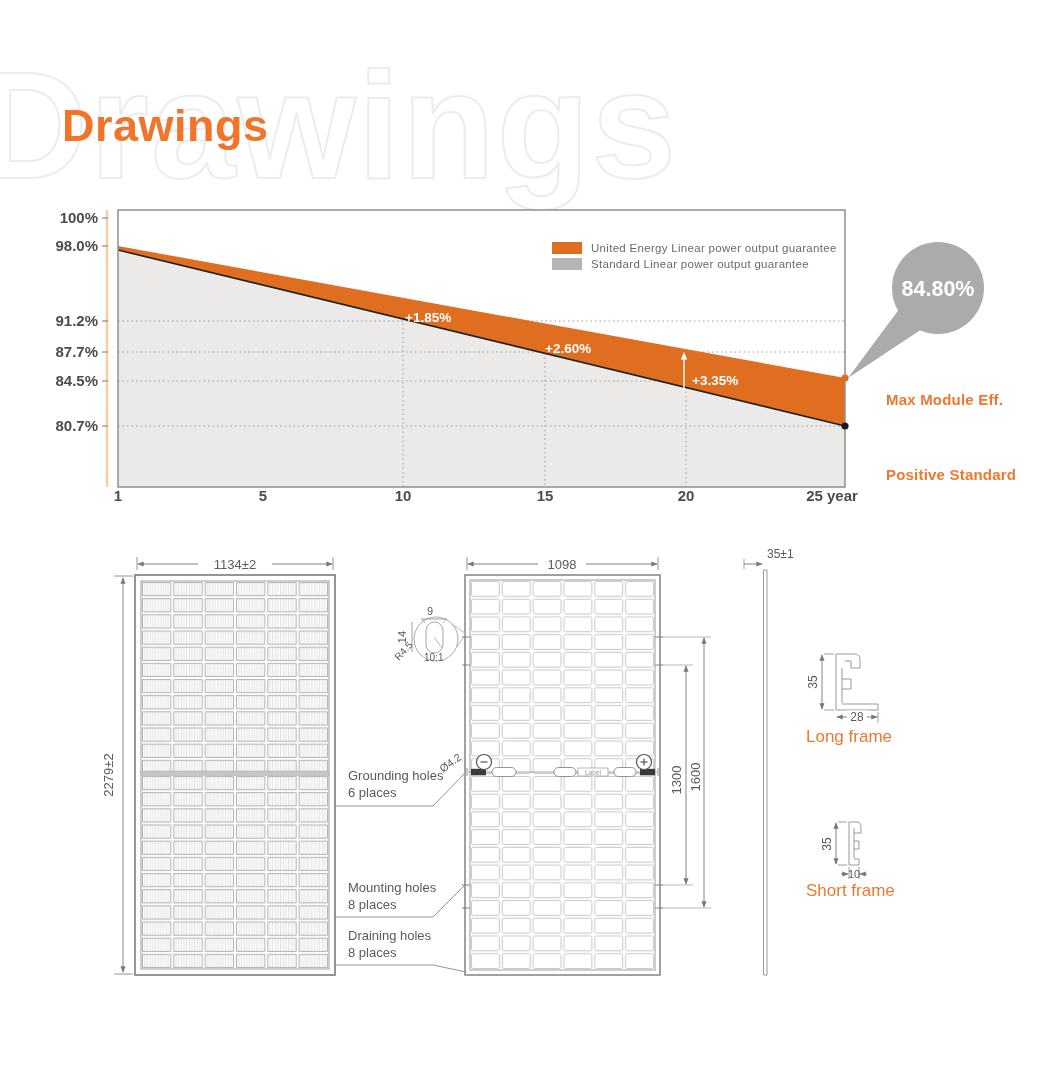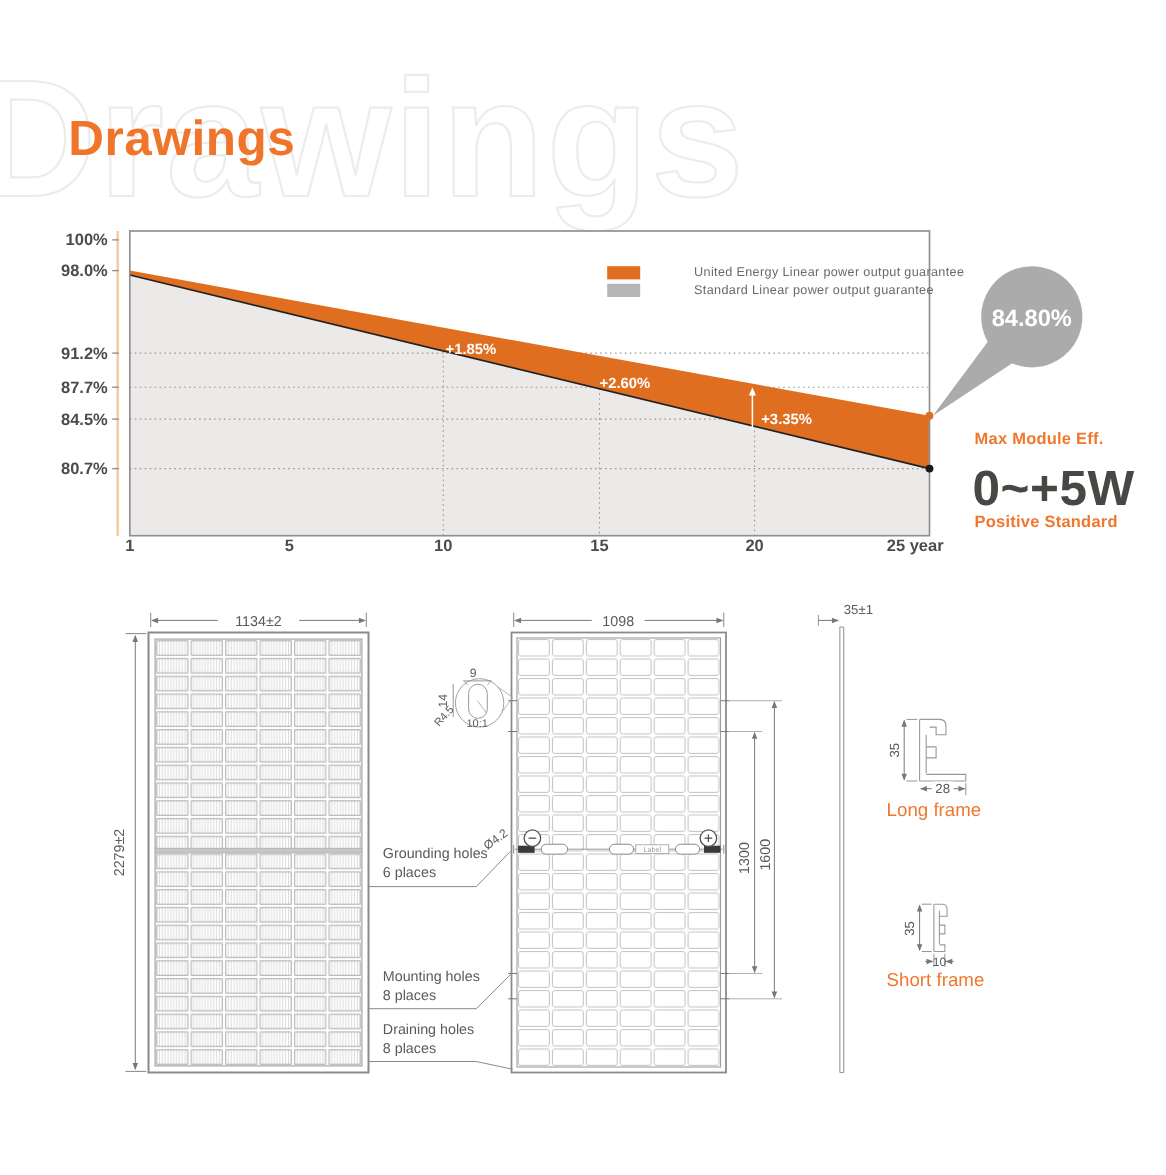--- a/index.html
+++ b/index.html
@@ -5,21 +5,21 @@
   html,body{margin:0;padding:0;background:#fff;}
   .page{position:relative;width:1039px;height:1068px;background:#fff;overflow:hidden;
         font-family:"Liberation Sans", sans-serif;}
   .abs{position:absolute;}
   .title{left:62px;top:100px;font-size:45px;font-weight:700;color:#F0752B;letter-spacing:.5px;}
   .legend{left:552px;top:242px;}
   .legend-row{display:flex;align-items:center;gap:9px;margin-bottom:4px;}
   .swatch{width:30px;height:12px;flex:0 0 auto;}
   .swatch.orange{background:#E06E20;}
   .swatch.gray{background:#B5B5B5;}
-  .legend-label{font-size:11.5px;color:#6A6A6A;letter-spacing:.3px;white-space:nowrap;margin-left:40px;}
+  .legend-label{font-size:11.5px;color:#6A6A6A;letter-spacing:.3px;white-space:nowrap;}
   .stat-big{font-size:42px;font-weight:800;color:#474743;line-height:1;letter-spacing:.5px;}
   .stat-sub{font-size:15px;font-weight:700;color:#F0772E;letter-spacing:.2px;}
   .footer{left:110px;top:1006px;font-size:17px;color:#9B9B9B;letter-spacing:.4px;}
   .footer span{margin-right:42px;}
   svg text{font-family:"Liberation Sans", sans-serif;}
 </style>
 </head>
 <body>
 
 <div class="page">
@@ -105,21 +105,20 @@
     </div>
   </div>
 
   <svg class="abs" style="left:845px;top:230px" width="170" height="160" viewBox="0 0 170 160">
     <polygon points="3,148 55,78 80,97" fill="#ABABAB"></polygon>
     <circle cx="93" cy="58" r="46" fill="#ABABAB"></circle>
     <text x="93" y="66" text-anchor="middle" fill="#FFFFFF" font-size="21.5" font-weight="700">84.80%</text>
   </svg>
 
   <div class="abs stat-sub" style="left:886px;top:391px">Max Module Eff.</div>
-  <div class="abs stat-big" style="left:884px;top:421px;font-size:45px">0~+5W</div>
   <div class="abs stat-sub" style="left:886px;top:466px">Positive Standard</div>
 
   <svg class="abs" style="left:0;top:540px" width="1060" height="460" viewBox="0 0 1060 460">
     <defs>
       <marker id="ar" viewBox="0 0 10 10" refX="9" refY="5" markerWidth="9" markerHeight="7" orient="auto-start-reverse">
         <path d="M0,1 L10,5 L0,9 z" fill="#777777"></path>
       </marker>
       <pattern id="vlines" width="2.6" height="4" patternUnits="userSpaceOnUse">
         <line x1="1.3" y1="0" x2="1.3" y2="4" stroke="#CDCDCD" stroke-width="0.6"></line>
       </pattern>

